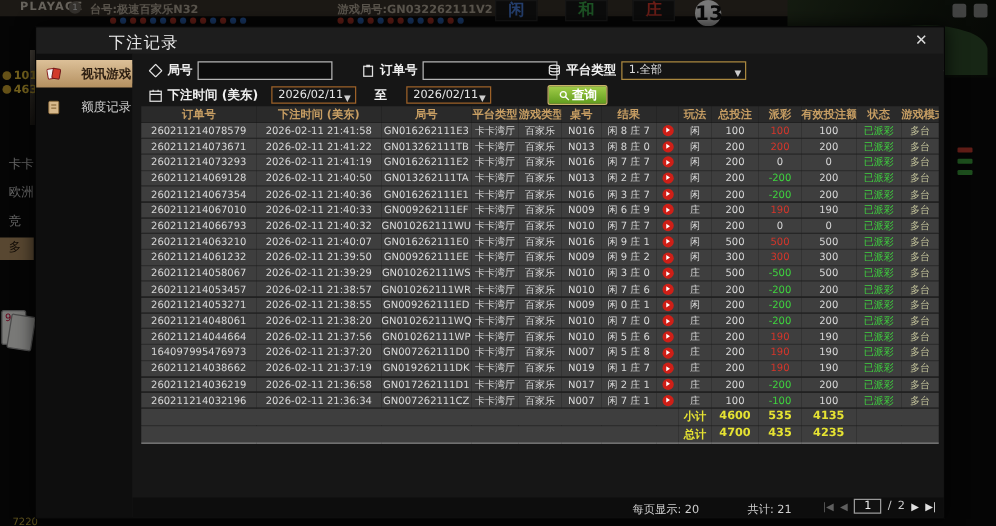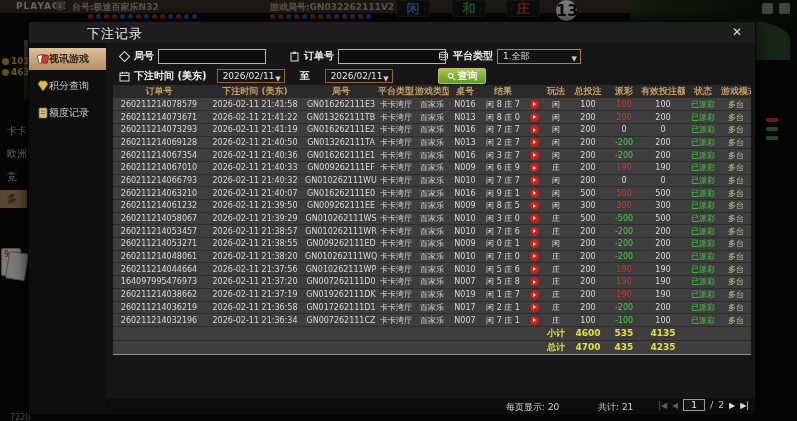--- a/index.html
+++ b/index.html
@@ -34,31 +34,31 @@
 
   .overlay { position:absolute; inset:0; background:rgba(0,0,0,.5); }
 
   
   .modal { position:absolute; left:28px; top:21px; width:728px; height:394px; background:#161616; border:1px solid #050505; box-shadow:0 0 14px rgba(0,0,0,.8); }
   .titlebar { position:absolute; left:0; top:0; right:0; height:35px; background:#1d1d1d; border-bottom:1px solid #4f4f4f; }
   .title { position:absolute; left:58px; top:3px; font-size:13px; color:#ededed; letter-spacing:1px; }
   .close { position:absolute; right:13px; top:3px; font-size:12px; color:#dcdcdc; cursor:pointer; line-height:14px; }
 
   .sidebar { position:absolute; left:0; top:21px; bottom:0; width:77px; background:#0e0e0e; }
-  .side-item { position:relative; margin:5px 0 0 0; height:22px; display:flex; align-items:center; padding-left:8px; gap:0; font-size:10px; color:#cfcfcf; cursor:pointer; }
+  .side-item { position:relative; margin:5px 0 0 0; height:22px; display:flex; align-items:center; padding-left:8px; gap:16px; font-size:10px; color:#cfcfcf; cursor:pointer; }
   .side-item.active { background:linear-gradient(180deg,#dcc098 0%,#b49060 100%); color:#2b1d10; font-weight:bold; }
   .side-item.active::after { content:""; position:absolute; right:-7px; top:50%; margin-top:-8px; border-top:8px solid transparent; border-bottom:8px solid transparent; border-left:7px solid #b49060; }
   .side-ic { width:12px; height:12px; flex:0 0 12px; }
 
   .content { position:absolute; left:77px; top:21px; right:0; bottom:0; background:#161616; }
   .fgroup { position:absolute; display:flex; align-items:center; gap:4px; height:16px; }
   .flabel { font-size:10px; font-weight:bold; color:#f0f0f0; white-space:nowrap; }
   .fic { width:11px; height:11px; }
   .tinput { width:108px; height:15px; background:#0c0c0c; border:1px solid #b5b5b5; }
-  .dselect { position:relative; width:84px; height:15px; background:#141414; border:1px solid #a9873f; font-size:9px; color:#ddd; line-height:13px; padding-left:5px; cursor:pointer; }
+  .dselect { position:relative; width:100px; height:15px; background:#141414; border:1px solid #a9873f; font-size:9px; color:#ddd; line-height:13px; padding-left:5px; cursor:pointer; }
   .dselect .arr, .ddate .arr { position:absolute; right:3px; top:3px; font-size:7px; color:#ccc; }
   .ddate { position:relative; width:68px; height:14px; background:#161616; border:1px solid #9c6128; font-size:9px; color:#e6e6e6; line-height:12px; padding-left:5px; cursor:pointer; }
   .zhi { font-size:10px; font-weight:bold; color:#f0f0f0; margin:0 11px; }
   .qbtn { display:flex; align-items:center; gap:2px; width:48px; height:16px; background:linear-gradient(180deg,#a2cd49,#619c1e); border:1px solid #c9b26a; border-radius:2px; color:#fff; font-size:10px; font-weight:bold; justify-content:center; cursor:pointer; }
 
   .tablewrap { position:absolute; left:7px; top:42px; width:638px; }
   table { border-collapse:collapse; table-layout:fixed; width:638px; }
   th { height:13px; background:#2a2a2a; color:#c79e63; font-size:9px; font-weight:bold; white-space:nowrap; overflow:hidden; }
   td { height:12.7px; background:#3e3e3e; border-bottom:1px solid #2d2d2d; color:#d8d8d8; font-size:8px; text-align:center; white-space:nowrap; overflow:hidden; padding:0; }
   td.pos { color:#d6352a; } td.neg { color:#3ed43e; } td.stat { color:#3ed43e; } td.mode { color:#c2c29a; }
@@ -151,26 +151,20 @@
       <span class="close">✕</span>
     </div>
 
     <div class="sidebar">
       <div class="side-item active">
         <svg class="side-ic" viewBox="0 0 12 12">
           <rect x="1" y="2" width="6" height="8" rx="1" fill="#f3f3f3" stroke="#8a2020" stroke-width="0.8" transform="rotate(-10 4 6)"></rect>
           <rect x="5" y="2" width="6" height="8" rx="1" fill="#d23a2a" stroke="#701a1a" stroke-width="0.8" transform="rotate(10 8 6)"></rect>
         </svg>
         <span>视讯游戏</span>
-      </div>
-      <div class="side-item">
-        <svg class="side-ic" viewBox="0 0 12 12">
-          <polygon points="6,11 1,4 3,1 9,1 11,4" fill="#e3b93c" stroke="#8a6a1a" stroke-width="0.7"></polygon>
-        </svg>
-        <span>积分查询</span>
       </div>
       <div class="side-item">
         <svg class="side-ic" viewBox="0 0 12 12">
           <rect x="2" y="1" width="8" height="10" rx="1" fill="#d8b98c" stroke="#8a6a3a" stroke-width="0.7"></rect>
           <line x1="4" y1="4" x2="8" y2="4" stroke="#7a5a2a" stroke-width="0.8"></line>
           <line x1="4" y1="6.5" x2="8" y2="6.5" stroke="#7a5a2a" stroke-width="0.8"></line>
         </svg>
         <span>额度记录</span>
       </div>
     </div>
@@ -398,21 +392,21 @@
                 <td class="stat">已派彩</td>
                 <td class="mode">多台</td>
               </tr>
               <tr>
                 <td>260211214061232</td>
                 <td>2026-02-11 21:39:50</td>
                 <td>GN009262111EE</td>
                 <td>卡卡湾厅</td>
                 <td>百家乐</td>
                 <td>N009</td>
-                <td>闲 8 庄 5</td>
+                <td>闲 9 庄 2</td>
                 <td><span class="playbtn"></span></td>
                 <td>闲</td>
                 <td>300</td>
                 <td class="pos">300</td>
                 <td>300</td>
                 <td class="stat">已派彩</td>
                 <td class="mode">多台</td>
               </tr>
               <tr>
                 <td>260211214058067</td>

